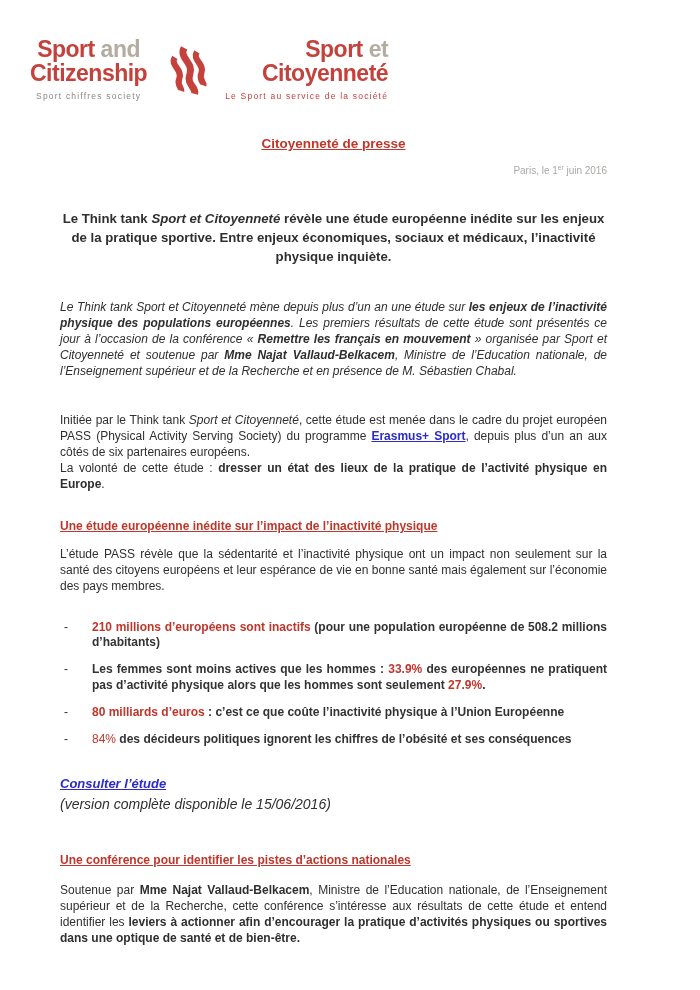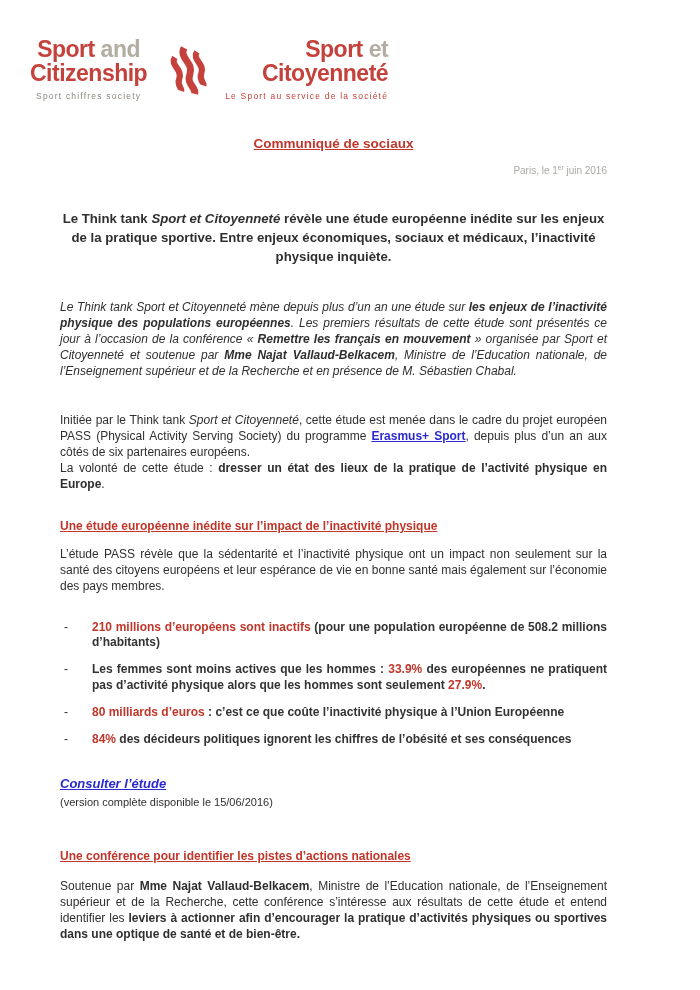--- a/index.html
+++ b/index.html
@@ -37,21 +37,21 @@
                  text-decoration:underline; }
   .p-study { margin-top:14px; }
   .bullets { list-style:none; margin-top:25px; }
   .bullet-row { display:flex; margin-bottom:11px; }
   .bullet-marker { width:32px; flex:none; padding-left:4px; font-size:12px;
                    line-height:15.8px; color:#2f2f2f; }
   .bullet-text { flex:1; font-size:12px; line-height:15.8px; text-align:justify; }
   .link-block { text-align:left; margin-top:27px; }
   .study-link { display:inline-block; font-size:13px; font-weight:700; font-style:italic;
                 color:#2A2AD0; text-decoration:underline; cursor:pointer; }
-  .link-note { font-size:11px; color:#2f2f2f; margin-top:4px; }
+  .link-note { font-size:14px; font-style:italic; color:#2f2f2f; margin-top:4px; }
   .heading-conf { margin-top:41px; }
   .p-conf { margin-top:16px; }
   a { color:inherit; }
 </style>
 </head>
 <body>
 
 <div class="page">
 
   <header class="logo-row">
@@ -71,21 +71,21 @@
     </div>
     <div class="logo-block logo-fr">
       <div class="logo-line1"><span class="logo-red">Sport</span> <span class="logo-gray">et</span></div>
       <div class="logo-line2 logo-red">Citoyenneté</div>
       <div class="logo-tagline tagline-red">Le Sport au service de la société</div>
     </div>
   </header>
 
   <main class="content">
 
-    <h1 class="press-title">Communiqué de sociaux</h1>
+    <h1 class="press-title">Citoyenneté de presse</h1>
 
     <div class="dateline"><span>Paris, le 1</span><span style="vertical-align: super; font-size: 0.65em;">er</span><span>  juin 2016</span></div>
 
     <h2 class="headline"><span style="font-weight: 700; text-align: right;">Le Think tank </span><span style="font-weight: 700; font-style: italic;">Sport et Citoyenneté</span><span style="font-weight: 700;"> révèle une étude européenne inédite sur les enjeux de la pratique sportive. Entre enjeux économiques, sociaux et médicaux, l’inactivité physique inquiète.</span></h2>
 
     <p class="para justify p-intro"><span style="font-style: italic;">Le Think tank Sport et Citoyenneté  mène depuis plus d’un an une étude sur </span><span style="font-weight: 700; font-style: italic;">les enjeux de l’inactivité physique des populations européennes</span><span style="font-style: italic;">. Les premiers résultats de cette étude sont présentés ce jour à l’occasion de la conférence « </span><span style="font-weight: 700; font-style: italic;">Remettre les français en mouvement</span><span style="font-style: italic;"> » organisée par Sport et Citoyenneté et soutenue par </span><span style="font-weight: 700; font-style: italic;">Mme Najat Vallaud-Belkacem</span><span style="font-style: italic;">, Ministre de l’Education nationale, de l’Enseignement supérieur et de la Recherche et en présence de M. Sébastien Chabal.</span></p>
 
     <p class="para justify p-context"><span>Initiée par le Think tank </span><span style="font-style: italic;">Sport et Citoyenneté</span><span>, cette étude est menée dans le cadre du projet européen PASS (Physical Activity Serving Society) du programme </span><a href="#" style="font-weight: 700; text-decoration: underline; color: rgb(42, 42, 208);">Erasmus+ Sport</a><span>, depuis plus d’un an aux côtés de six partenaires européens.</span><br><span>La volonté de cette étude : </span><span style="font-weight: 700;">dresser un état des lieux de la pratique de l’activité physique en Europe</span><span>.</span></p>
 
     <h3 class="red-heading">Une étude européenne inédite sur l’impact de l’inactivité physique</h3>
@@ -100,21 +100,21 @@
       <li class="bullet-row">
         <span class="bullet-marker">-</span>
         <span class="bullet-text"><span style="font-weight: 700;">Les femmes sont moins actives que les hommes : </span><span style="font-weight: 700; color: rgb(192, 54, 43);">33.9%</span><span style="font-weight: 700;"> des européennes ne pratiquent pas d’activité physique alors que les hommes sont seulement </span><span style="font-weight: 700; color: rgb(192, 54, 43);">27.9%</span><span style="font-weight: 700;">.</span></span>
       </li>
       <li class="bullet-row">
         <span class="bullet-marker">-</span>
         <span class="bullet-text"><span style="font-weight: 700; color: rgb(192, 54, 43);">80 milliards d’euros</span><span style="font-weight: 700;"> : c’est ce que coûte l’inactivité physique à l’Union Européenne</span></span>
       </li>
       <li class="bullet-row">
         <span class="bullet-marker">-</span>
-        <span class="bullet-text"><span style="font-weight: 700; color: rgb(192, 54, 43); margin-top: 48px;">84%</span><span style="font-weight: 700;"> des décideurs politiques ignorent les chiffres de l’obésité et ses conséquences</span></span>
+        <span class="bullet-text"><span style="font-weight: 400; color: rgb(192, 54, 43); margin-top: 48px;">84%</span><span style="font-weight: 700;"> des décideurs politiques ignorent les chiffres de l’obésité et ses conséquences</span></span>
       </li>
     </ul>
 
     <div class="link-block">
       <a href="#" class="study-link">Consulter l’étude</a>
       <div class="link-note">(version complète disponible le 15/06/2016)</div>
     </div>
 
     <h3 class="red-heading heading-conf">Une conférence pour identifier les pistes d’actions nationales</h3>
 

